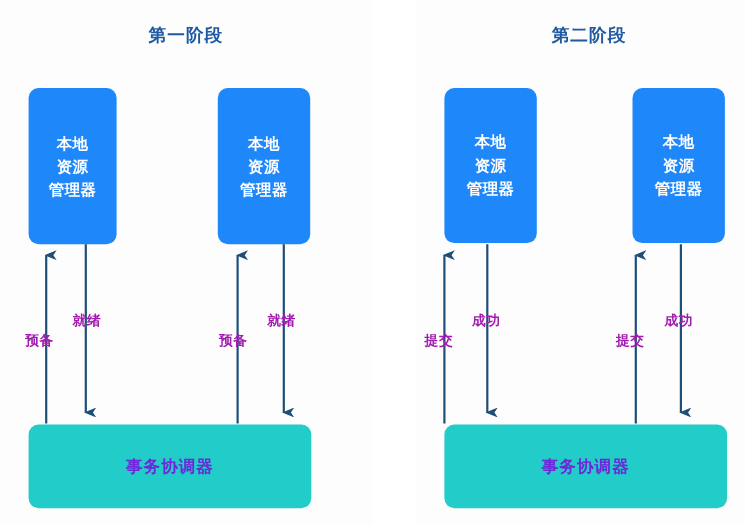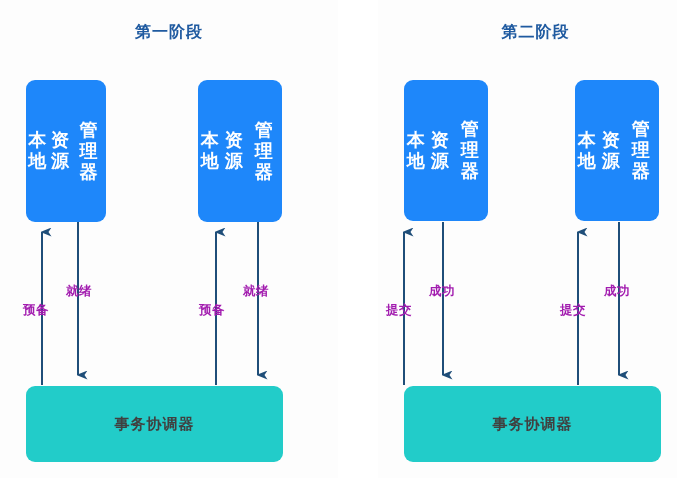--- a/index.html
+++ b/index.html
@@ -42,36 +42,37 @@
     font-weight: bold;
     color: #1f5aa0;
     letter-spacing: 1px;
     white-space: nowrap;
   }
   .rm-box {
     position: absolute;
     background: #1e87fa;
     border-radius: 9px;
     color: #ffffff;
-    font-size: 18px;
+    font-size: 14px;
     font-weight: bold;
     line-height: 21px;
     display: flex;
+    flex-direction: column;
     align-items: center;
     justify-content: center;
     text-align: center;
     letter-spacing: 0.5px;
     box-sizing: border-box;
   }
   .rm-box span { display: block; }
   .coord-box {
     position: absolute;
     background: #22ccc9;
     border-radius: 9px;
-    color: #404040;
+    color: #6d28d9;
     font-size: 15px;
     font-weight: bold;
     display: flex;
     align-items: center;
     justify-content: center;
     letter-spacing: 1px;
     box-sizing: border-box;
   }
   .arrow-svg {
     position: absolute;

